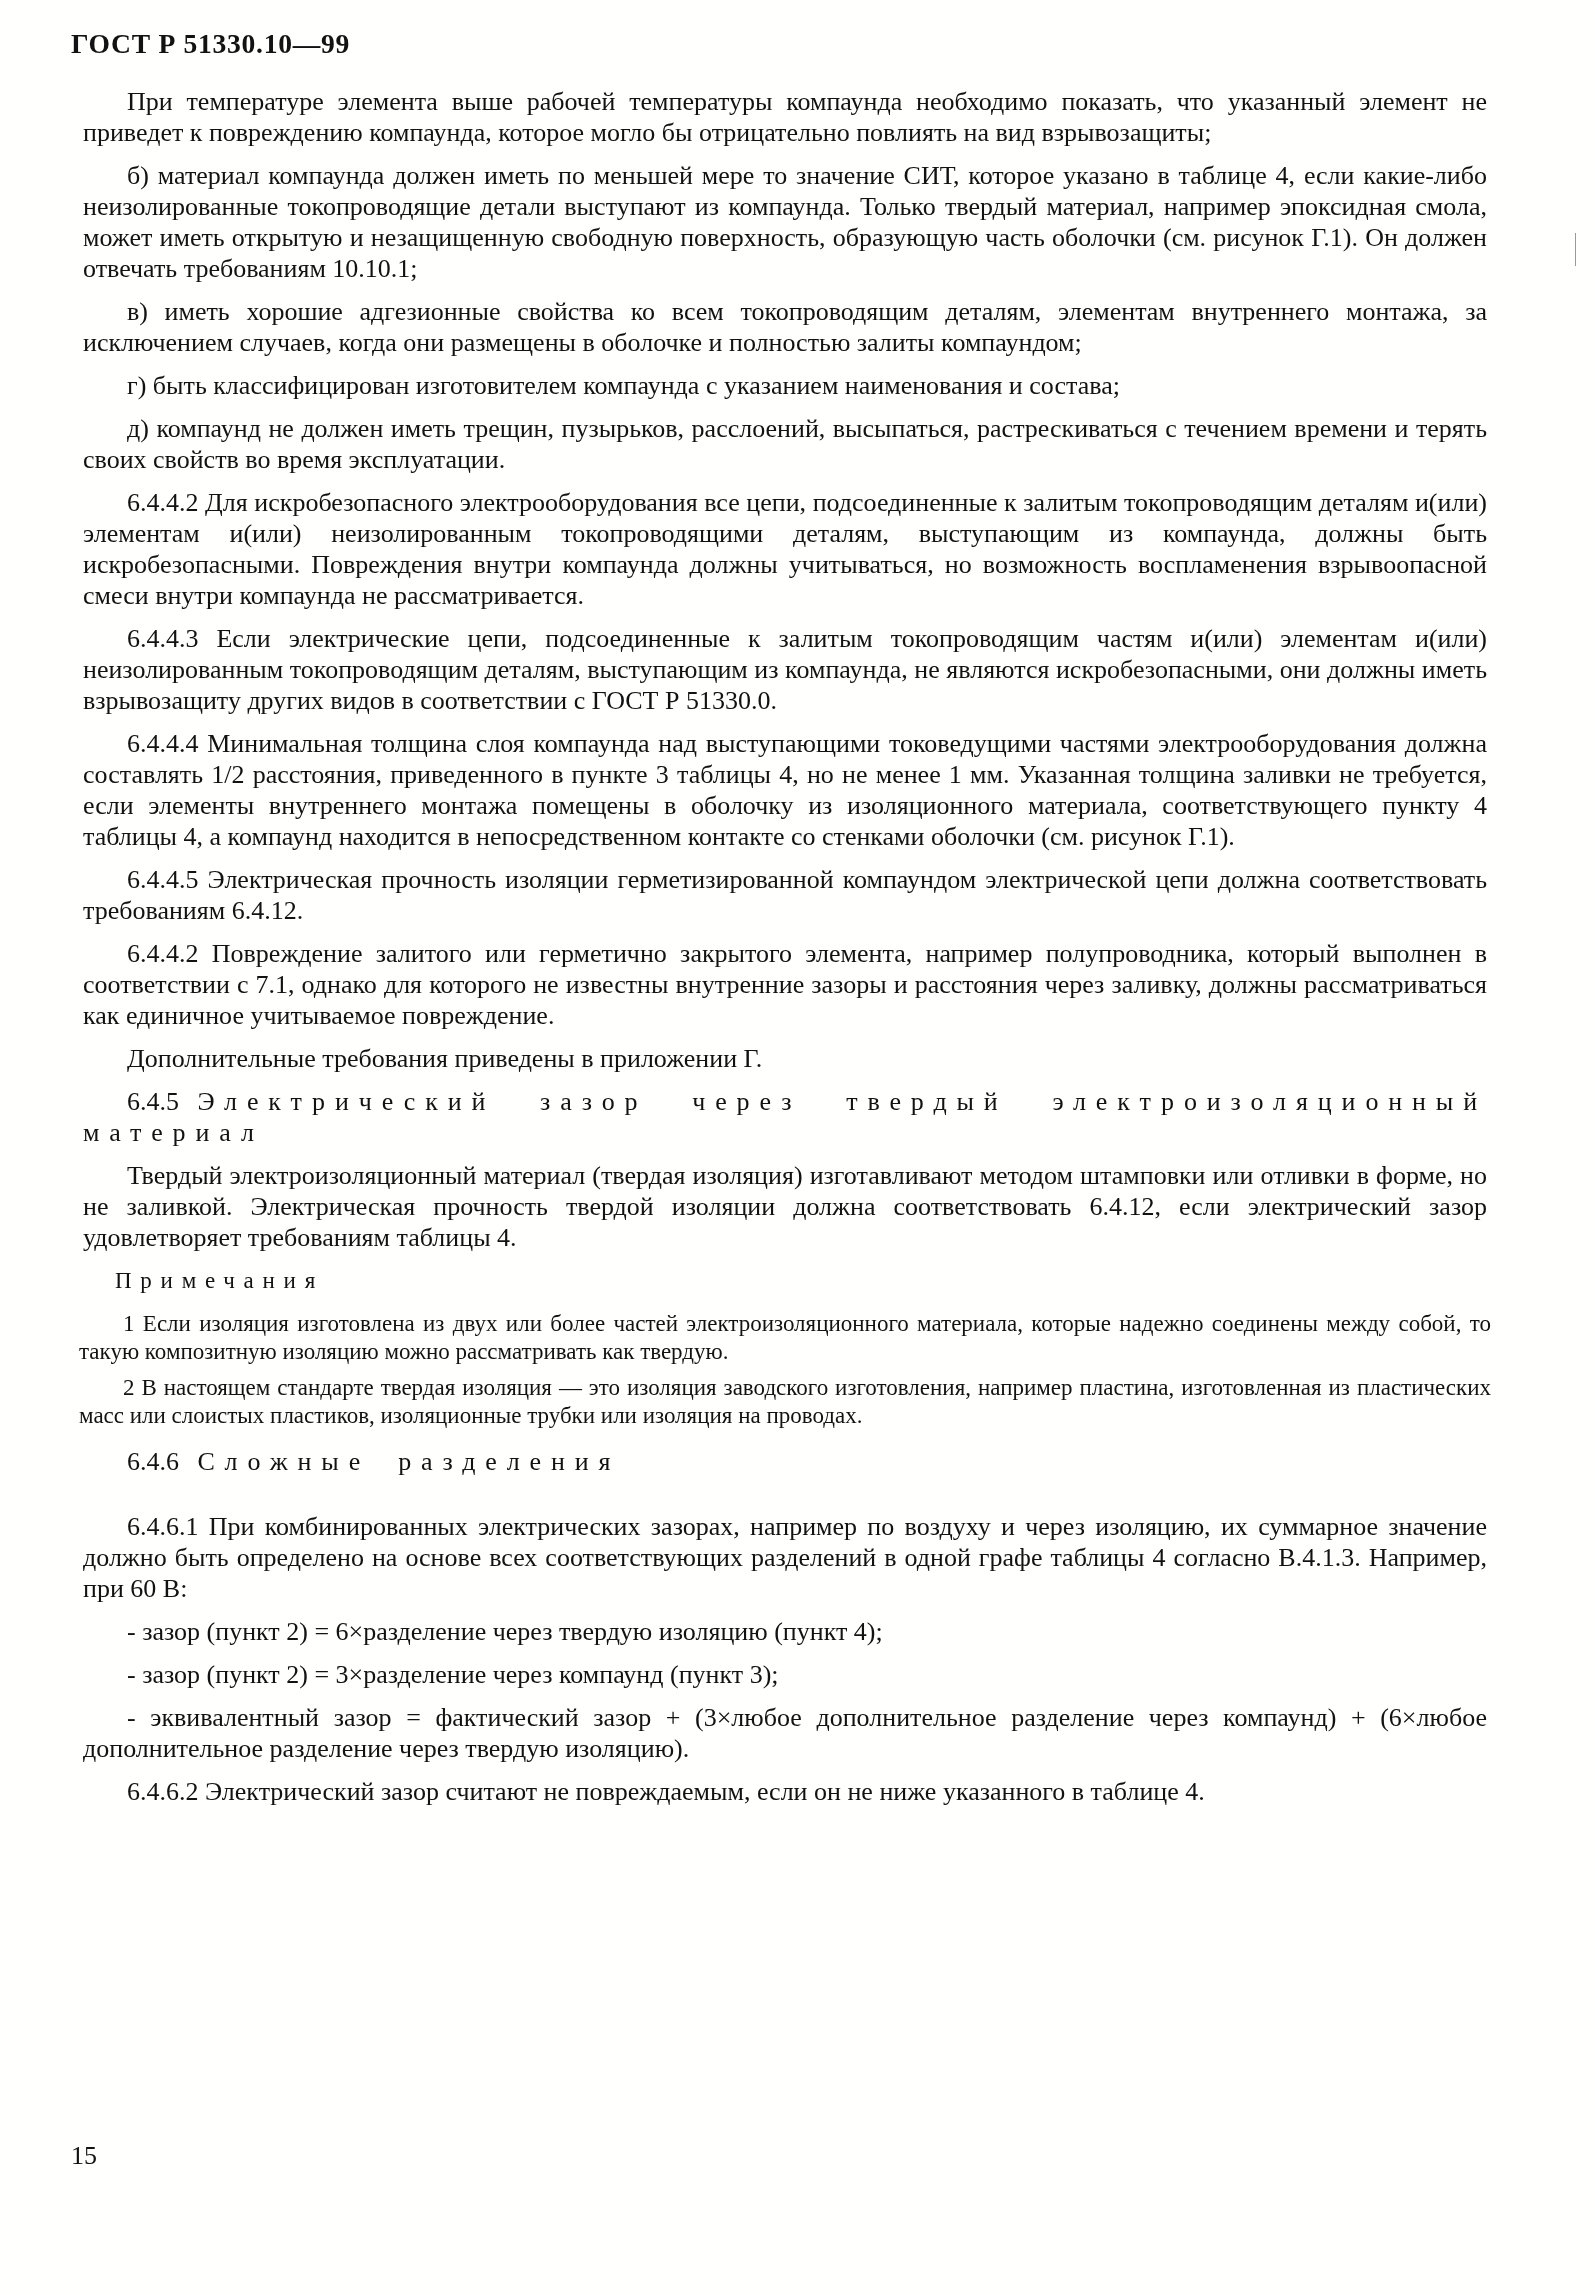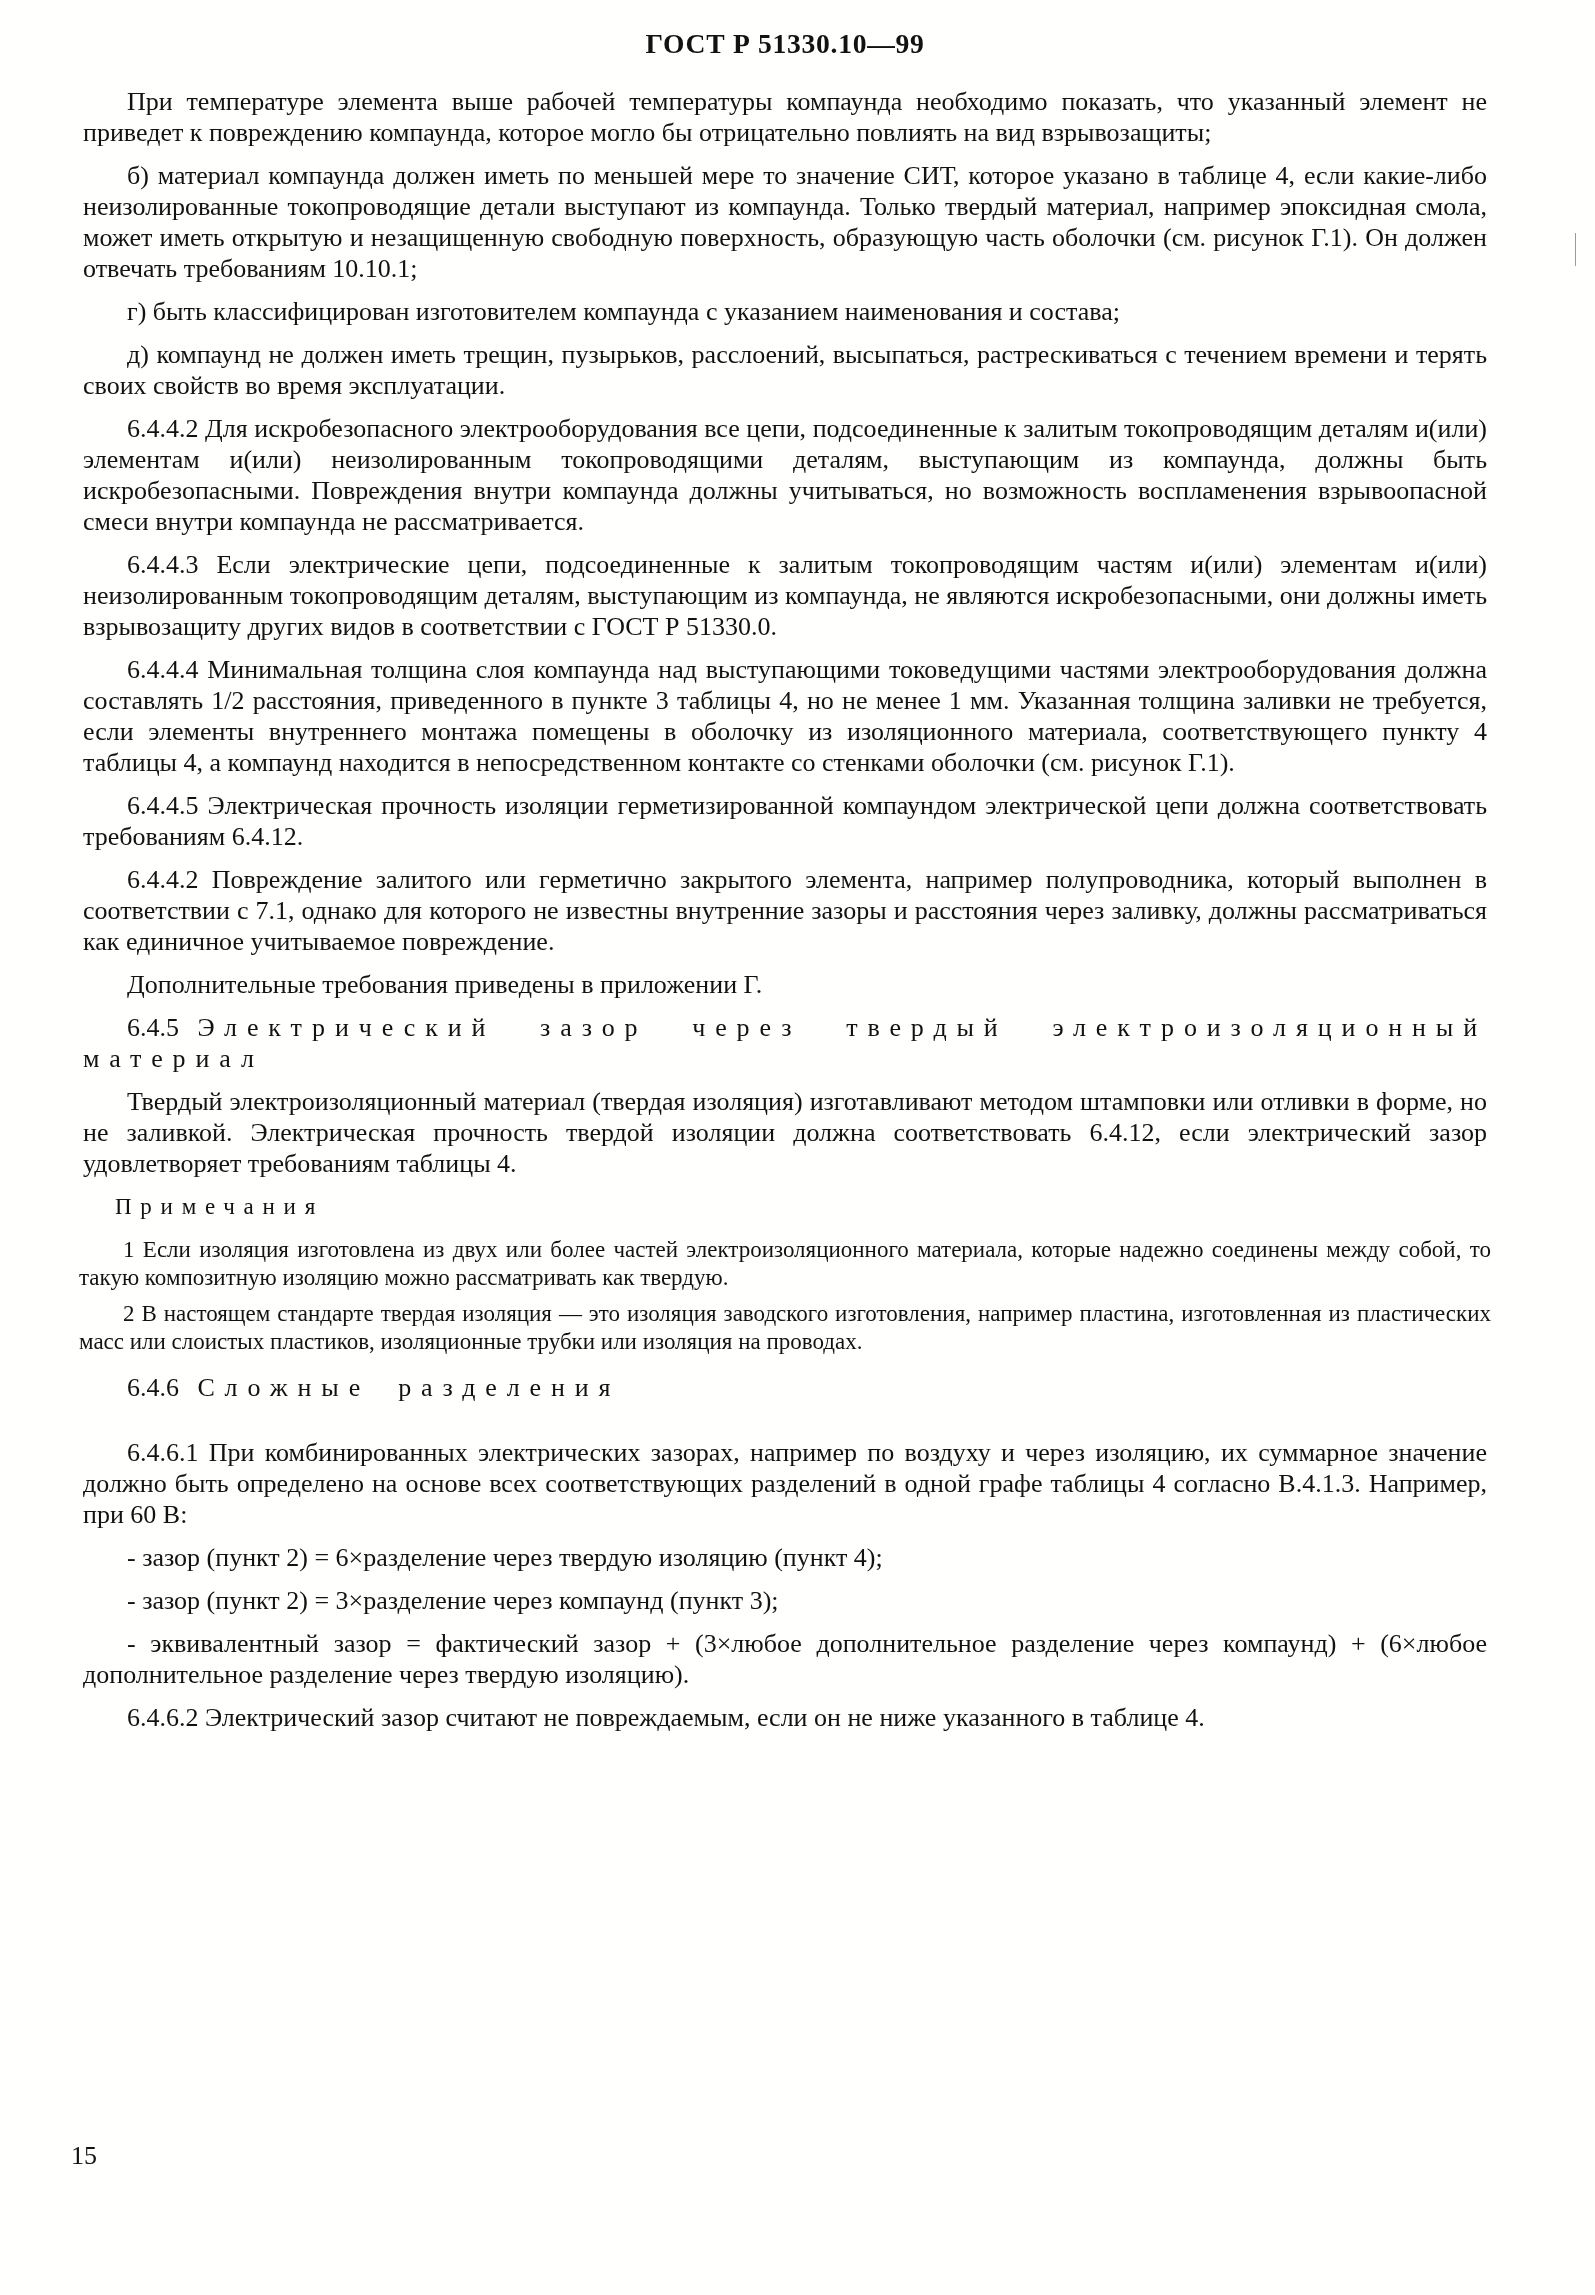--- a/index.html
+++ b/index.html
@@ -15,21 +15,21 @@
     background: #fffffe;
     color: #121212;
     font-family: "Liberation Serif", "DejaVu Serif", serif;
     overflow: hidden;
   }
   .doc-header {
     position: absolute;
     top: 28px;
     left: 71px;
     width: 1428px;
-    text-align: center;
+    text-align: left;
     font-weight: bold;
     font-size: 27.6px;
     letter-spacing: 0.7px;
     white-space: nowrap;
   }
   .content {
     position: absolute;
     top: 74px;
     left: 71px;
     width: 1428px;
@@ -92,20 +92,21 @@
 <div class="page">
 
   <div class="doc-header">ГОСТ Р 51330.10—99</div>
 
   <div class="scan-artifact"></div>
 
   <div class="content">
 
     <p class="body">При температуре элемента выше рабочей температуры компаунда необходимо показать, что указанный элемент не приведет к повреждению компаунда, которое могло бы отрицательно повлиять на вид взрывозащиты;</p>
     <p class="body">б) материал компаунда должен иметь по меньшей мере то значение СИТ, которое указано в таблице 4, если какие-либо неизолированные токопроводящие детали выступают из компаунда. Только твердый материал, например эпоксидная смола, может иметь открытую и незащищенную свободную поверхность, образующую часть оболочки (см. рисунок Г.1). Он должен отвечать требованиям 10.10.1;</p>
+    <p class="body">в) иметь хорошие адгезионные свойства ко всем токопроводящим деталям, элементам внутреннего монтажа, за исключением случаев, когда они размещены в оболочке и полностью залиты компаундом;</p>
     <p class="body">г) быть классифицирован изготовителем компаунда с указанием наименования и состава;</p>
     <p class="body italic">д) компаунд не должен иметь трещин, пузырьков, расслоений, высыпаться, растрескиваться с течением времени и терять своих свойств во время эксплуатации.</p>
     <p class="body">6.4.4.2 Для искробезопасного электрооборудования все цепи, подсоединенные к залитым токопроводящим деталям и(или) элементам и(или) неизолированным токопроводящими деталям, выступающим из компаунда, должны быть искробезопасными. Повреждения внутри компаунда должны учитываться, но возможность воспламенения взрывоопасной смеси внутри компаунда не рассматривается.</p>
     <p class="body">6.4.4.3 Если электрические цепи, подсоединенные к залитым токопроводящим частям и(или) элементам и(или) неизолированным токопроводящим деталям, выступающим из компаунда, не являются искробезопасными, они должны иметь взрывозащиту других видов в соответствии с ГОСТ Р 51330.0.</p>
     <p class="body">6.4.4.4 Минимальная толщина слоя компаунда над выступающими токоведущими частями электрооборудования должна составлять 1/2 расстояния, приведенного в пункте 3 таблицы 4, но не менее 1 мм. Указанная толщина заливки не требуется, если элементы внутреннего монтажа помещены в оболочку из изоляционного материала, соответствующего пункту 4 таблицы 4, а компаунд находится в непосредственном контакте со стенками оболочки (см. рисунок Г.1).</p>
     <p class="body">6.4.4.5 Электрическая прочность изоляции герметизированной компаундом электрической цепи должна соответствовать требованиям 6.4.12.</p>
     <p class="body">6.4.4.2 Повреждение залитого или герметично закрытого элемента, например полупроводника, который выполнен в соответствии с 7.1, однако для которого не известны внутренние зазоры и расстояния через заливку, должны рассматриваться как единичное учитываемое повреждение.</p>
     <p class="body">Дополнительные требования приведены в приложении Г.</p>
 
     <p class="body"><span class="hnum">6.4.5</span><span class="sp">Электрический зазор через твердый электроизоляционный материал</span></p>

